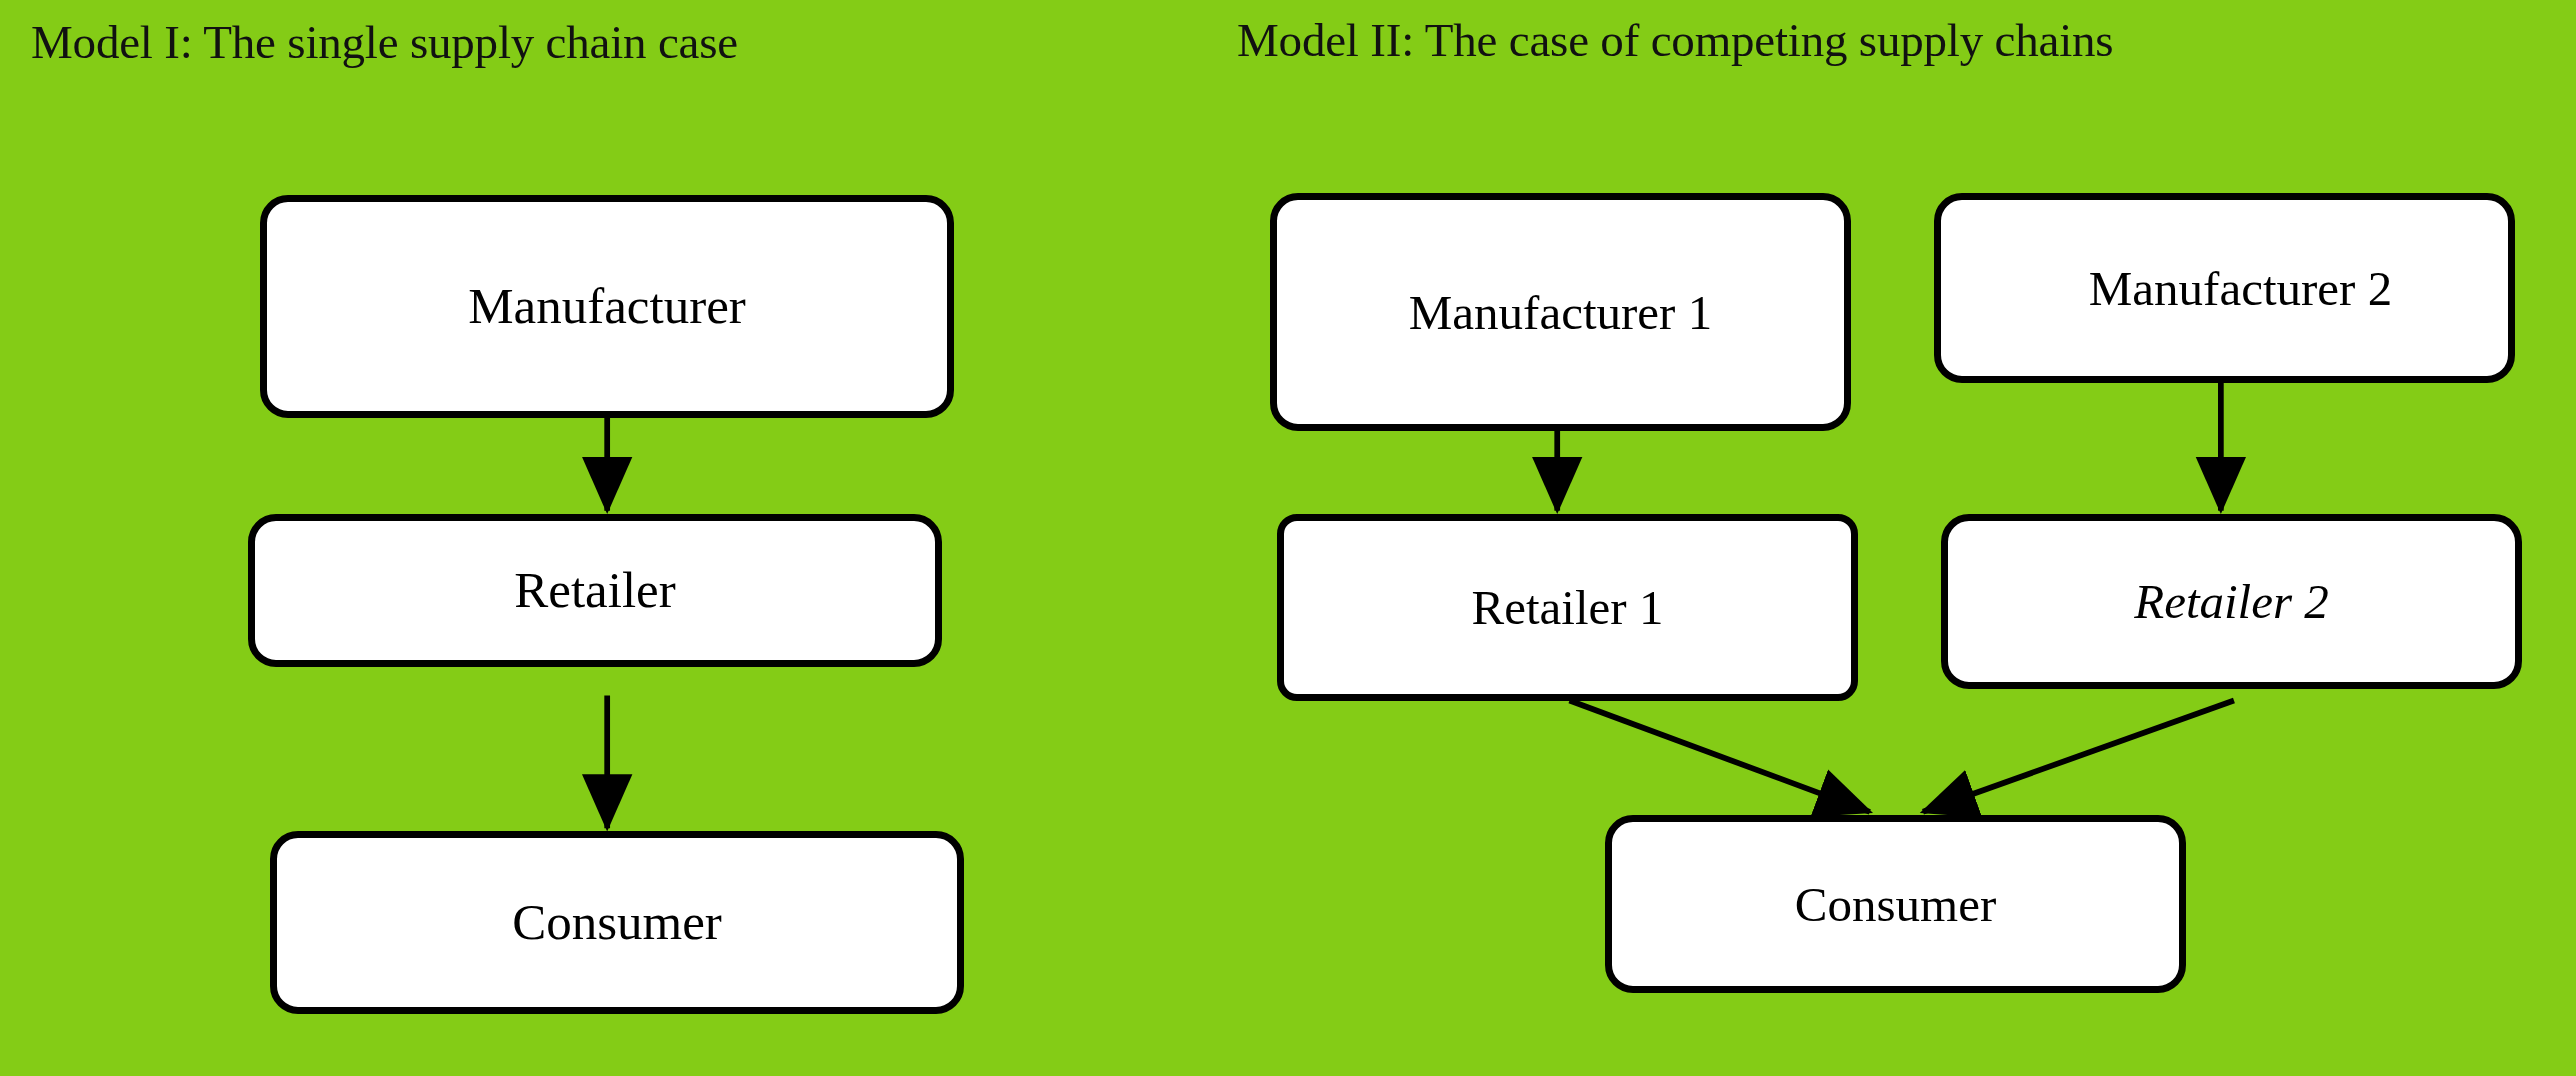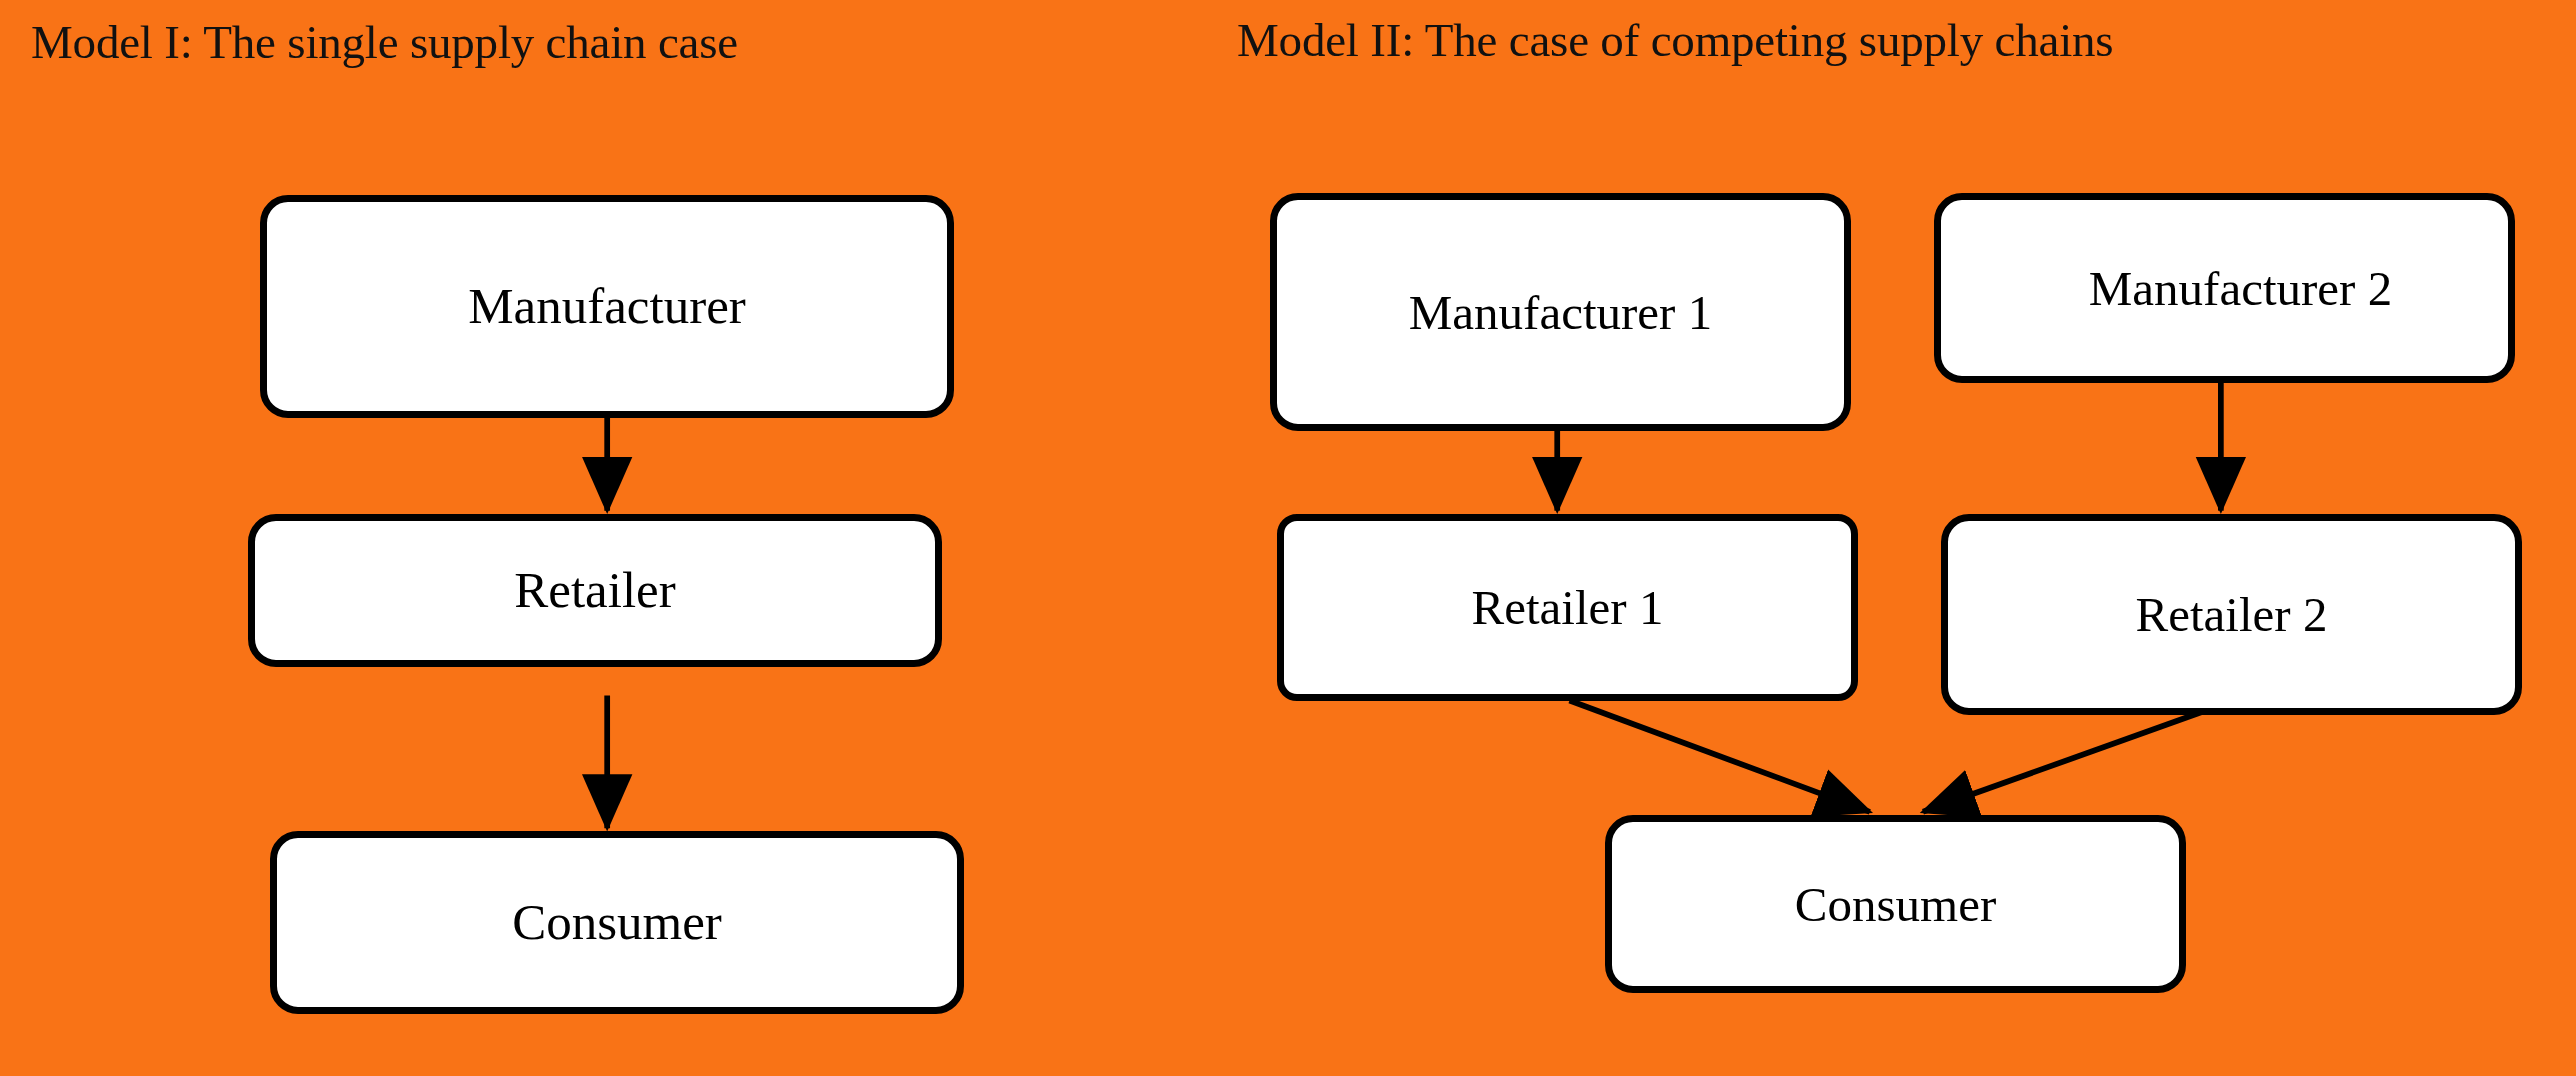--- a/index.html
+++ b/index.html
@@ -11,21 +11,21 @@
     width: 2576px;
     height: 1077px;
     overflow: hidden;
     font-family: "Liberation Serif", "DejaVu Serif", serif;
     color: #000000;
   }
   #canvas {
     position: relative;
     width: 2576px;
     height: 1077px;
-    background: #f97316;
+    background: #84cc16;
   }
   .figure-title {
     position: absolute;
     font-family: "Liberation Serif", "DejaVu Serif", serif;
     font-size: 47px;
     line-height: 1.05;
     color: #111111;
     white-space: nowrap;
     letter-spacing: -0.2px;
   }
@@ -104,21 +104,21 @@
   </div>
 
   <div class="node-box" style="left:1934px; top:193px; width:581px; height:190px;padding-left:32px;">
     <span class="node-label sm">Manufacturer 2</span>
   </div>
 
   <div class="node-box" style="left:1277px; top:514px; width:581px; height:187px;border-radius:20px;">
     <span class="node-label sm">Retailer 1</span>
   </div>
 
-  <div class="node-box" style="left:1941px; top:514px; width:581px; height:201px;">
+  <div class="node-box" style="left:1941px; top:514px; width:581px; height:175px;font-style:italic;">
     <span class="node-label sm">Retailer 2</span>
   </div>
 
   <div class="node-box" style="left:1605px; top:815px; width:581px; height:178px;">
     <span class="node-label sm">Consumer</span>
   </div>
 
 </div>
 
 

